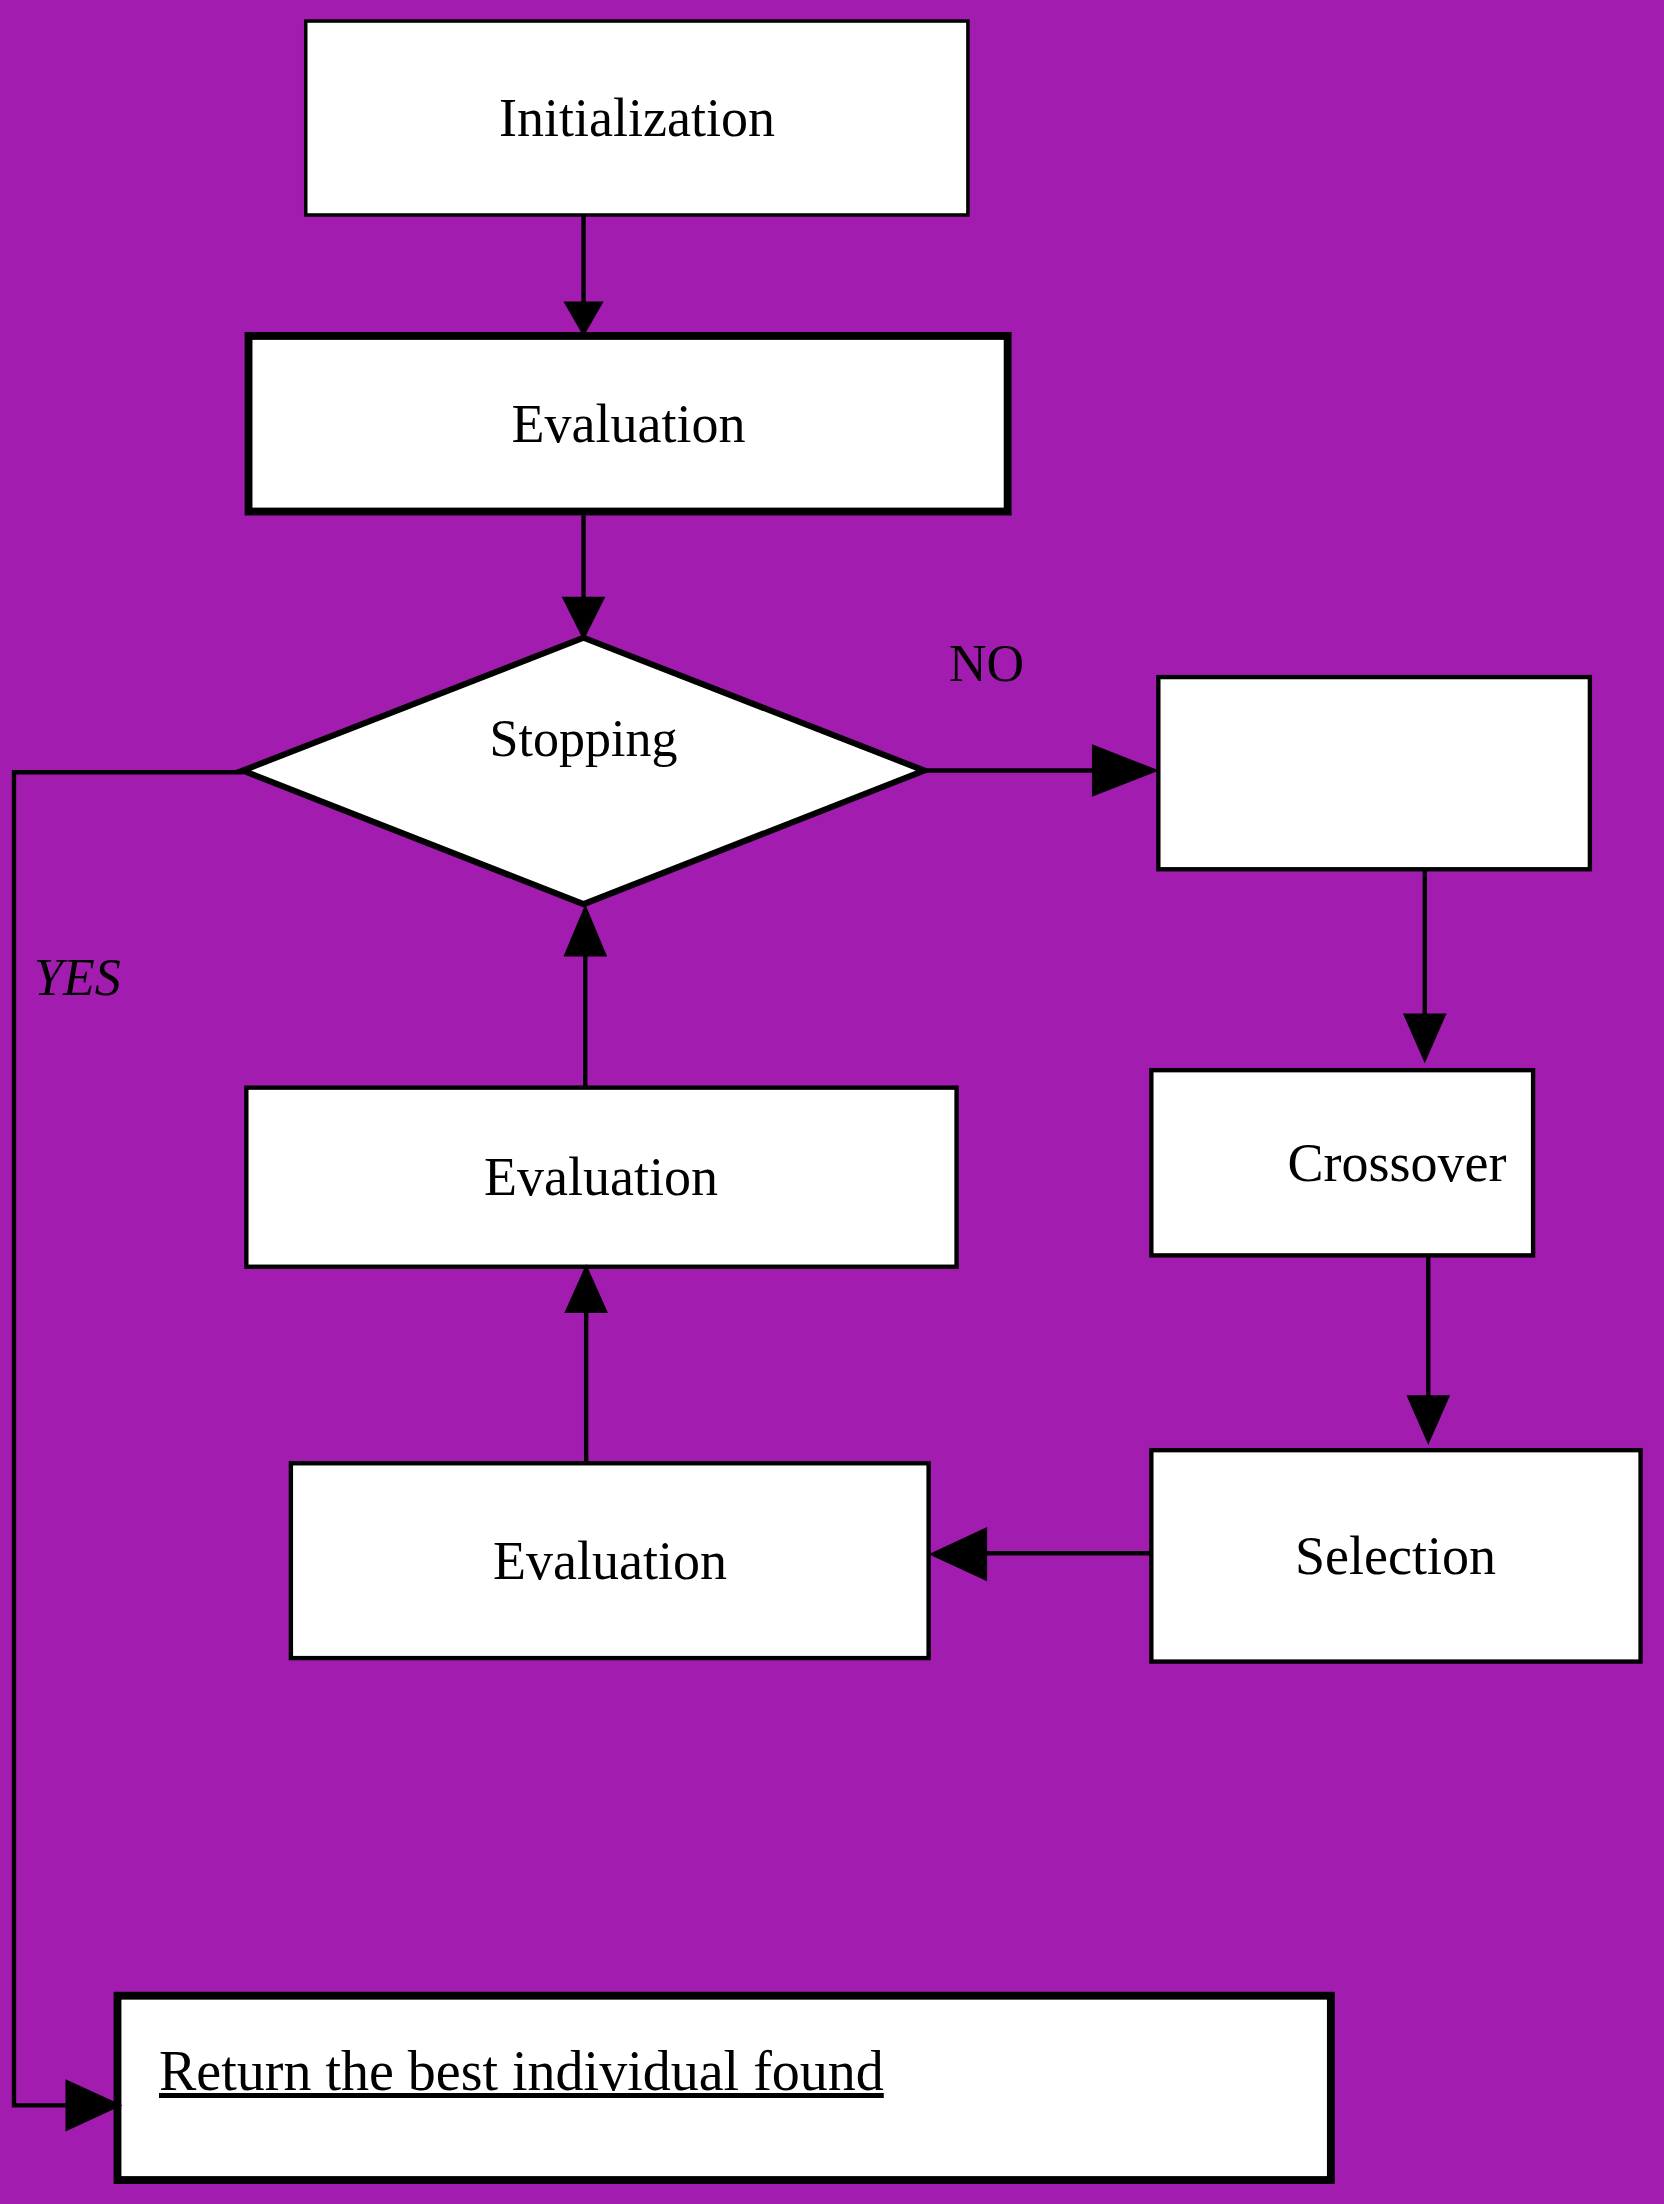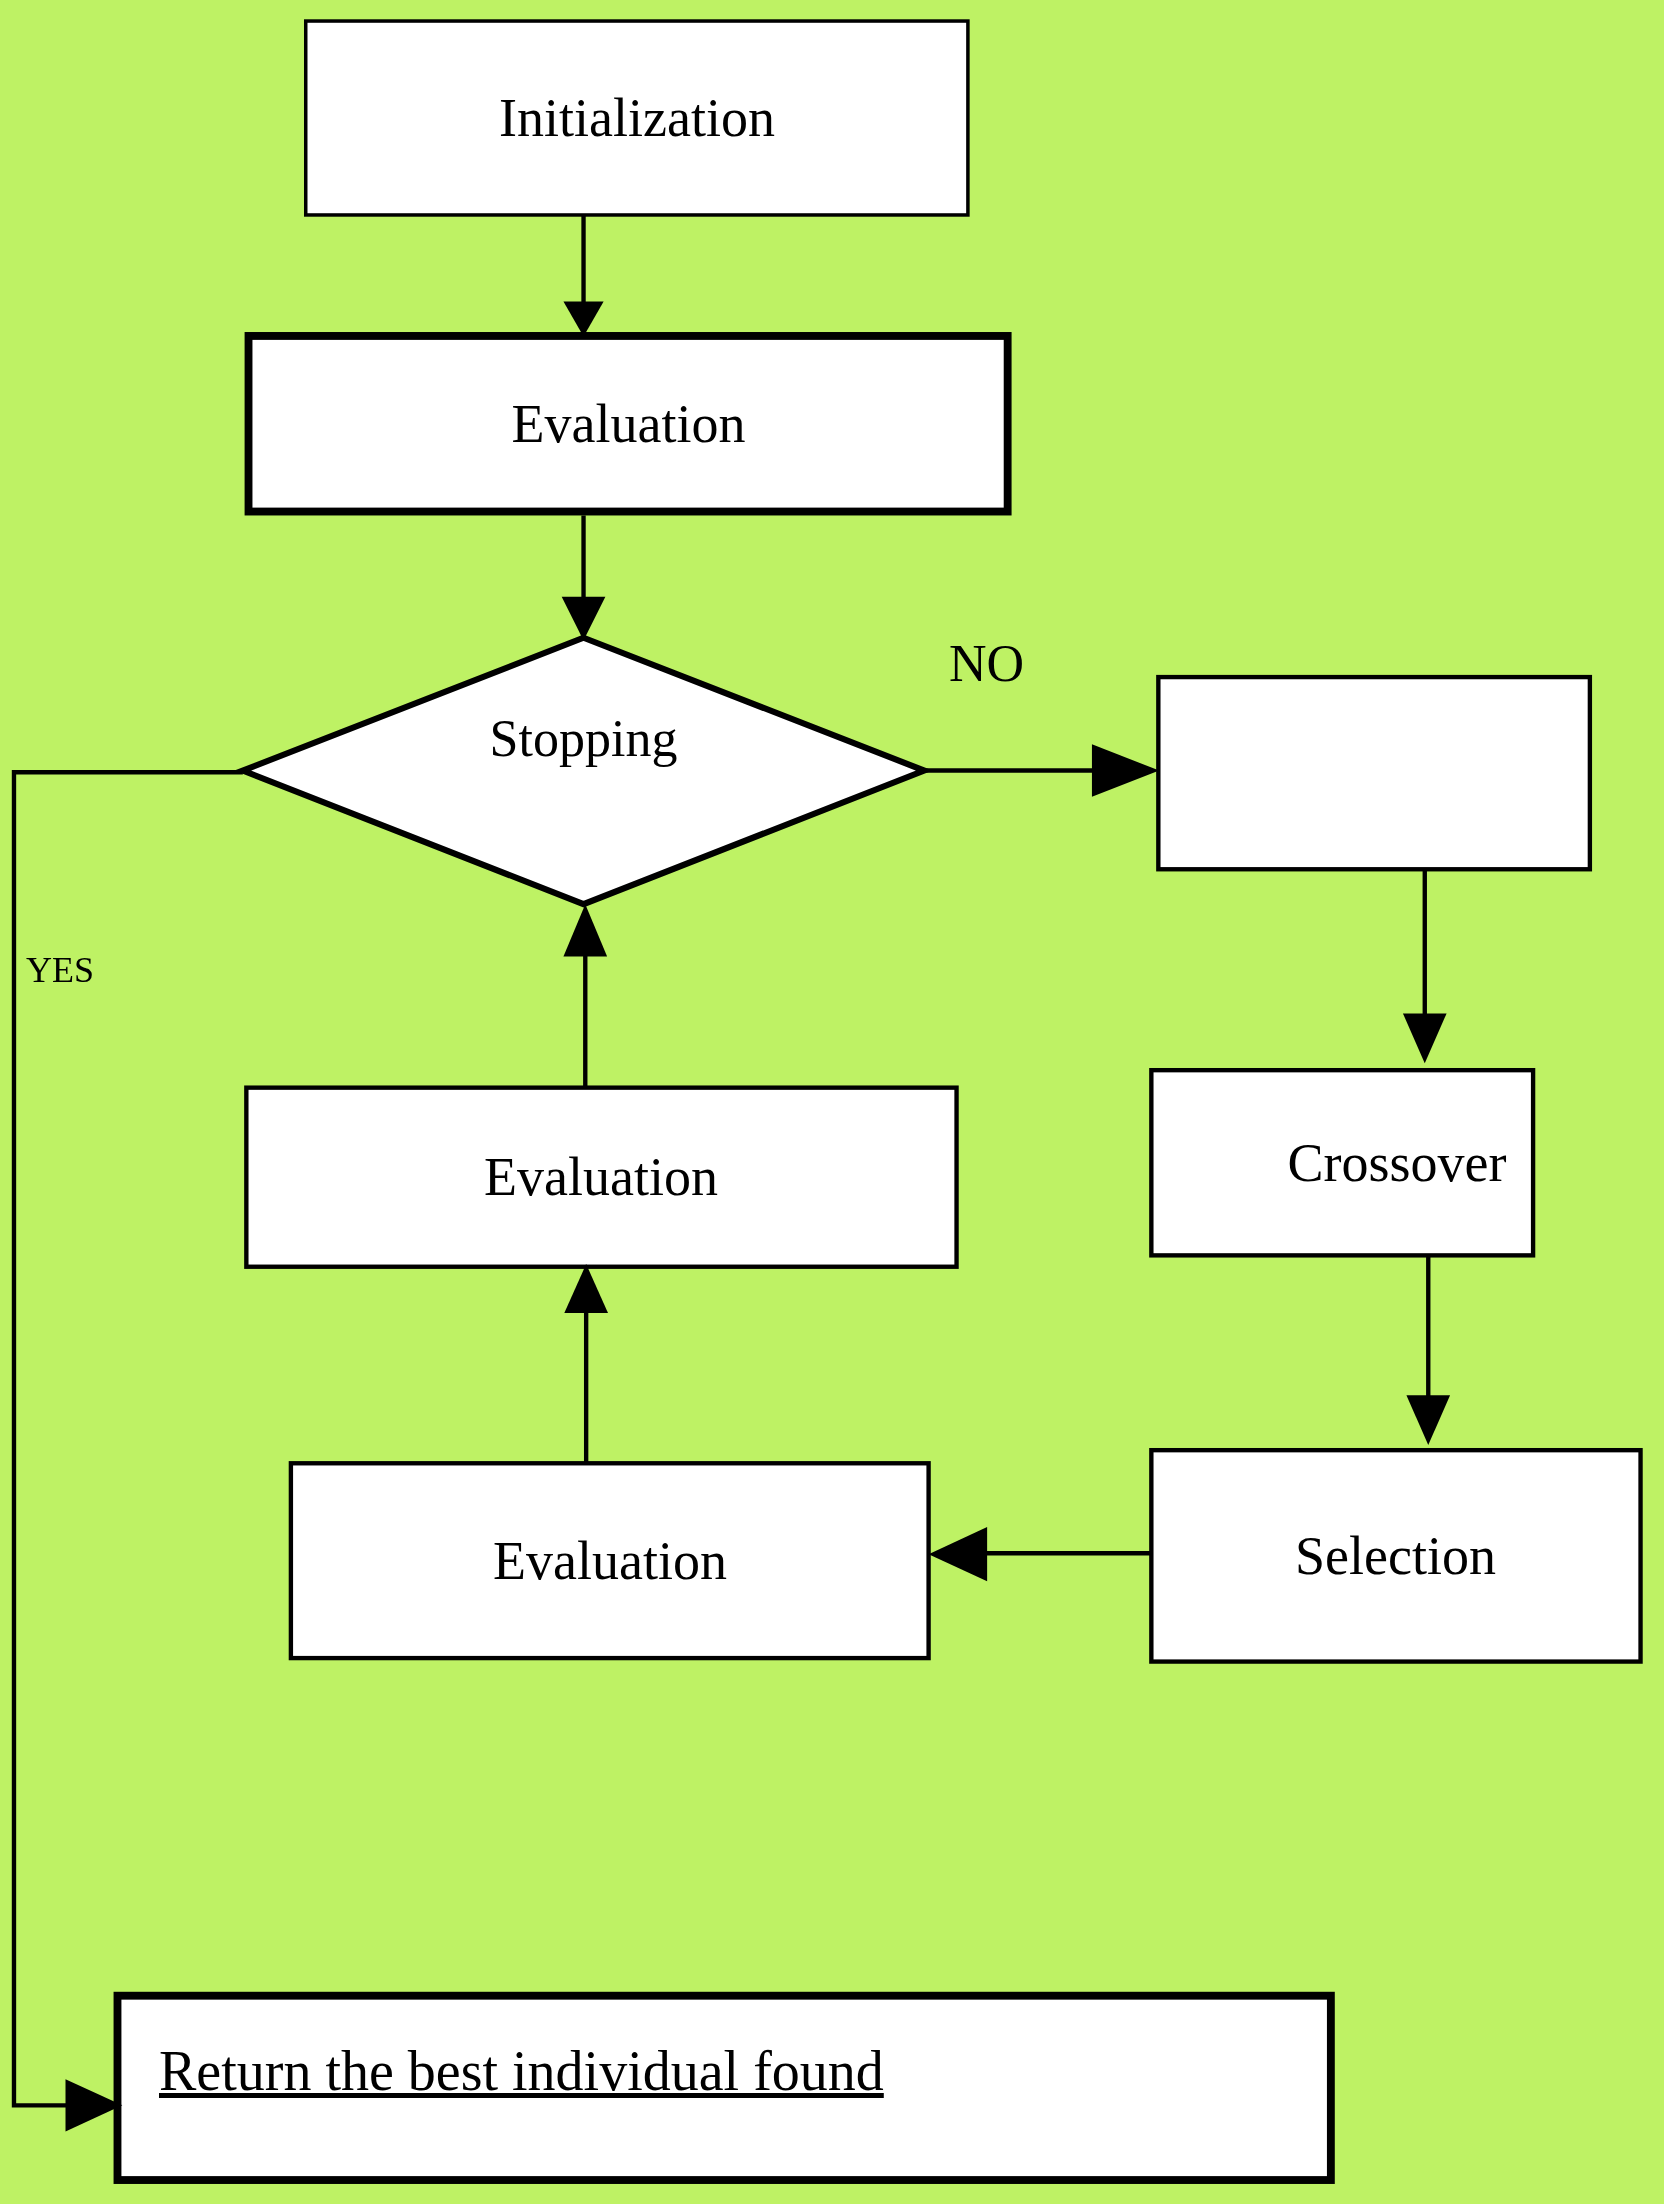--- a/index.html
+++ b/index.html
@@ -4,21 +4,21 @@
 <style>
   html, body {
     margin: 0;
     padding: 0;
     background: #ffffff;
   }
   #canvas {
     position: relative;
     width: 1665px;
     height: 2205px;
-    background: #bef264;
+    background: #a21caf;
     font-family: "Liberation Serif", "DejaVu Serif", serif;
     overflow: hidden;
   }
   #flow-svg {
     position: absolute;
     left: 0;
     top: 0;
     width: 1665px;
     height: 2205px;
   }
@@ -127,16 +127,16 @@
   <div class="node-label" style="left:1151px; top:1450px; width:489px; height:211px; font-size:54px;">Selection</div>
 
   <div class="node-label" style="left:246px; top:1087px; width:710px; height:179px; font-size:54px;">Evaluation</div>
 
   <div class="node-label" style="left:291px; top:1463px; width:638px; height:195px; font-size:54px;">Evaluation</div>
 
   <div class="node-label" style="left:114px; top:1991px; width:1221px; height:160px; font-size:56px; justify-content:flex-start; padding-left:45px; box-sizing:border-box;text-decoration:underline;">Return the best individual found</div>
 
   <div class="edge-label" style="left:949px; top:638px; font-size:52px;">NO</div>
 
-  <div class="edge-label" style="left:26px; top:952px; font-size:36px;">YES</div>
+  <div class="edge-label" style="left:34px; top:952px; font-size:52px;font-style:italic;">YES</div>
 
 </div>
 
 
 </body></html>

